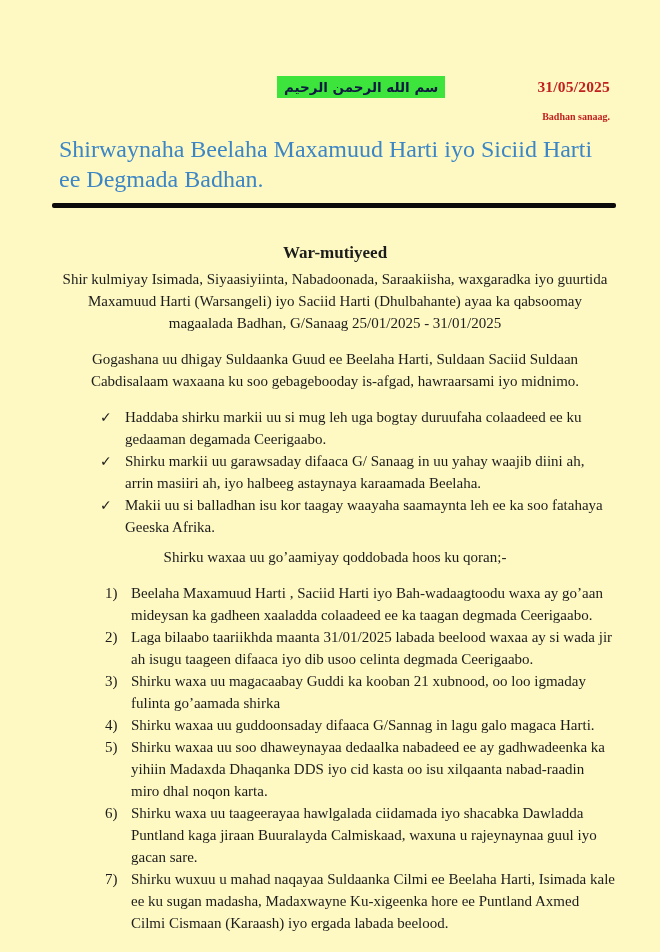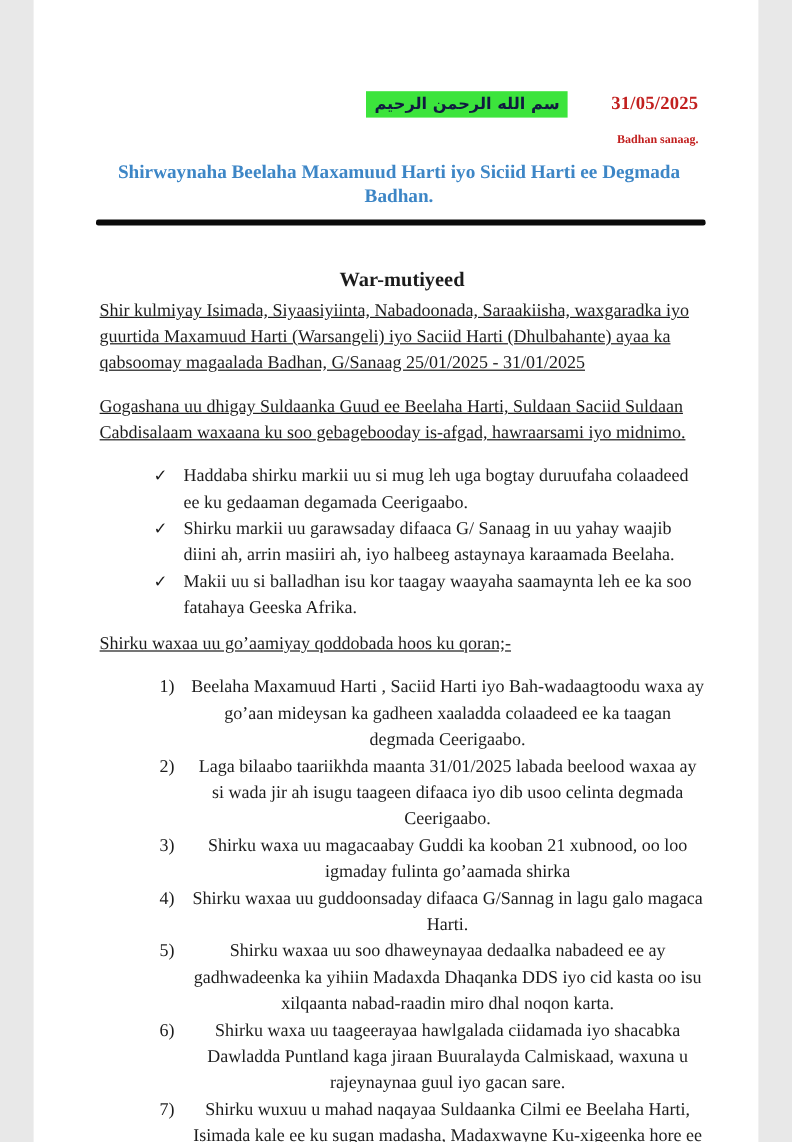--- a/index.html
+++ b/index.html
@@ -1,21 +1,21 @@
 <!DOCTYPE html>
 <html><head>
 <meta charset="utf-8">
 <style>
   html, body { margin: 0; padding: 0; background: #e8e8e8; }
   .page {
     position: relative;
-    width: 604px;
+    width: 660px;
     height: 952px;
     margin: 0 auto;
-    background: #ffffff;
+    background: #fef9c3;
     font-family: "Liberation Serif", "DejaVu Serif", serif;
     color: #1c1c1c;
     overflow: hidden;
     box-sizing: border-box;
   }
   .header { position: relative; padding: 76px 50px 0 55px; }
   .bismillah-row { position: relative; height: 24px; }
   .bismillah {
     position: absolute;
     left: 222px; top: 0;
@@ -38,24 +38,23 @@
     letter-spacing: .2px;
   }
   .doc-place {
     text-align: right;
     color: #C2201F;
     font-weight: bold;
     font-size: 10px;
     margin-top: 11px;
   }
   .doc-title {
-    text-align: center;
     color: #3D86C6;
-    font-weight: bold;
-    font-size: 16px;
+    font-weight: normal;
+    font-size: 24px;
     line-height: 1.25;
     margin-top: 12px;
     padding: 0 4px;
   }
   .rule {
     height: 5px;
     background: #0b0b0b;
     margin: 9px -6px 0 -3px;
     border-radius: 2px;
   }
@@ -63,29 +62,29 @@
     padding: 34px 45px 0 55px;
     font-size: 15px;
     line-height: 22px;
   }
   .section-heading {
     text-align: center;
     font-size: 17px;
     font-weight: bold;
     margin: 0 0 4px 0;
   }
-  .para { margin: 0 0 14px 0; text-align: left; text-decoration: underline; }
+  .para { margin: 0 0 14px 0; text-align: center; }
   .checklist { margin: 0 0 8px 45px; }
   .check-item { display: flex; align-items: flex-start; }
   .check-marker { flex: none; width: 25px; font-family: "DejaVu Sans", sans-serif; font-size: 14px; }
   .check-text { flex: 1; }
   .num-list { margin: 0 0 0 50px; }
   .num-item { display: flex; align-items: flex-start; }
   .num-marker { flex: none; width: 26px; }
-  .num-text { flex: 1; text-align: center; }
+  .num-text { flex: 1; }
 </style>
 </head>
 <body>
 
 <div class="page">
 
   <div class="header">
     <div class="bismillah-row">
       <span class="bismillah">سم الله الرحمن الرحيم</span>
       <span class="doc-date">31/05/2025</span>

